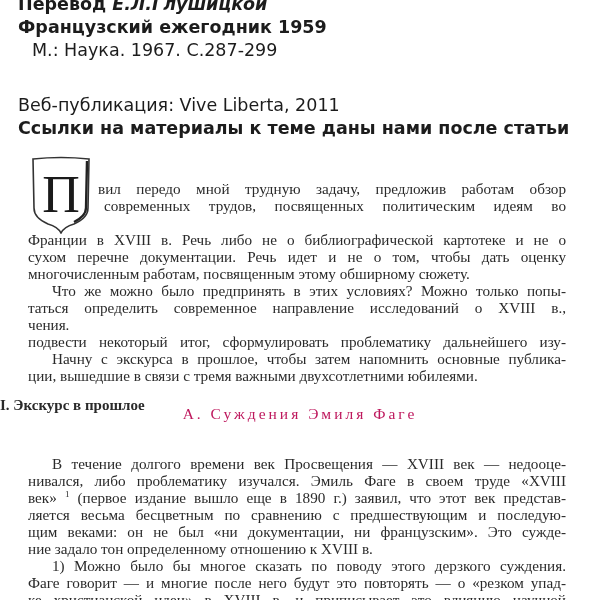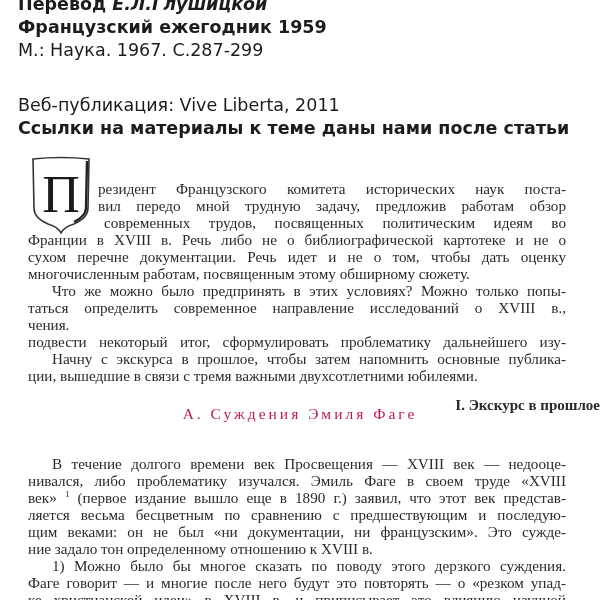--- a/index.html
+++ b/index.html
@@ -1,34 +1,34 @@
 <!DOCTYPE html>
 <html><head>
 <meta charset="utf-8">
 <style>
   html, body { margin:0; padding:0; background:#ffffff; }
   body { width:600px; height:600px; overflow:hidden; position:relative; color:#1a1a1a; }
   .hdr { position:absolute; left:18px; font-family:"DejaVu Sans", sans-serif; font-size:17.5px; line-height:22px; color:#1c1c1c; white-space:nowrap; }
   .hdr i { font-style:italic; font-weight:bold; }
   #h-translator { top:-7px; font-weight:bold; }
   #h-yearbook { top:16px; font-weight:bold; }
-  #h-publisher { top:39px; font-weight:normal; }
+  #h-publisher { top:39px; font-weight:normal;margin-left:14px; }
   #h-web { top:94px; font-weight:normal; }
   #h-links { top:117px; font-weight:bold; }
 
   .serif { font-family:"Liberation Serif", "DejaVu Serif", serif; font-size:15.2px; color:#2a2a2a; }
   .para-block { position:absolute; left:28px; width:538px; line-height:17px; text-align:justify; }
   .ln { display:block; white-space:nowrap; text-align-last:justify; text-align:justify; height:17px; overflow:visible; }
   .ln.last { text-align-last:left; }
   .ind { padding-left:24px; }
 
   #shield { position:absolute; left:30px; top:156px; width:62px; height:78px; }
   #intro-first { position:absolute; left:98px; top:180px; width:468px; line-height:17px; }
   #intro-rest { top:231px; }
-  #sec-title { position:absolute; top:397px; left:0; width:600px; text-align:right; font-family:"Liberation Serif", serif; font-weight:bold; font-size:15px; color:#2a2a2a; }
+  #sec-title { position:absolute; top:397px; left:0; width:600px; text-align:left; font-family:"Liberation Serif", serif; font-weight:bold; font-size:15px; color:#2a2a2a; }
   #sub-title { position:absolute; top:405px; left:0; width:600px; text-align:center; font-family:"Liberation Serif", serif; font-size:15.5px; letter-spacing:3px; color:#be185d; }
   #body2 { top:455px; }
   sup { font-size:9px; line-height:0; vertical-align:super; }
 </style>
 </head>
 <body>
 
 <div>
   <div class="hdr" id="h-translator"><span>Перевод </span><i>Е.Л.Глушицкой</i></div>
   <div class="hdr" id="h-yearbook">Французский ежегодник 1959</div>
@@ -39,21 +39,20 @@
 
 <div id="shield">
   <svg width="62" height="78" viewBox="0 0 62 78">
     <path d="M3 3 Q31 0 59 3 L58 52 Q58 62 44 68 Q34 71 31 77 Q28 71 18 68 Q4 62 4 52 Z" fill="#fff" stroke="#333" stroke-width="1.6"></path>
     <path d="M57 5 L56 52 Q56 60 44 66" fill="none" stroke="#222" stroke-width="2.4"></path>
     <text x="31" y="56" text-anchor="middle" font-family="Liberation Serif, serif" font-size="52" fill="#1a1a1a">П</text>
   </svg>
 </div>
 
 <div id="intro-first" class="serif">
-  <span class="ln">резидент Французского комитета исторических наук поста-</span>
   <span class="ln">вил передо мной трудную задачу, предложив работам обзор</span>
   <span class="ln" style="padding-left:6px">современных трудов, посвященных политическим идеям во</span>
 </div>
 
 <div id="intro-rest" class="para-block serif">
   <span class="ln">Франции в XVIII в. Речь либо не о библиографической картотеке и не о</span>
   <span class="ln">сухом перечне документации. Речь идет и не о том, чтобы дать оценку</span>
   <span class="ln last">многочисленным работам, посвященным этому обширному сюжету.</span>
   <span class="ln ind">Что же можно было предпринять в этих условиях? Можно только попы-</span>
   <span class="ln">таться определить современное направление исследований о XVIII в.,</span>

